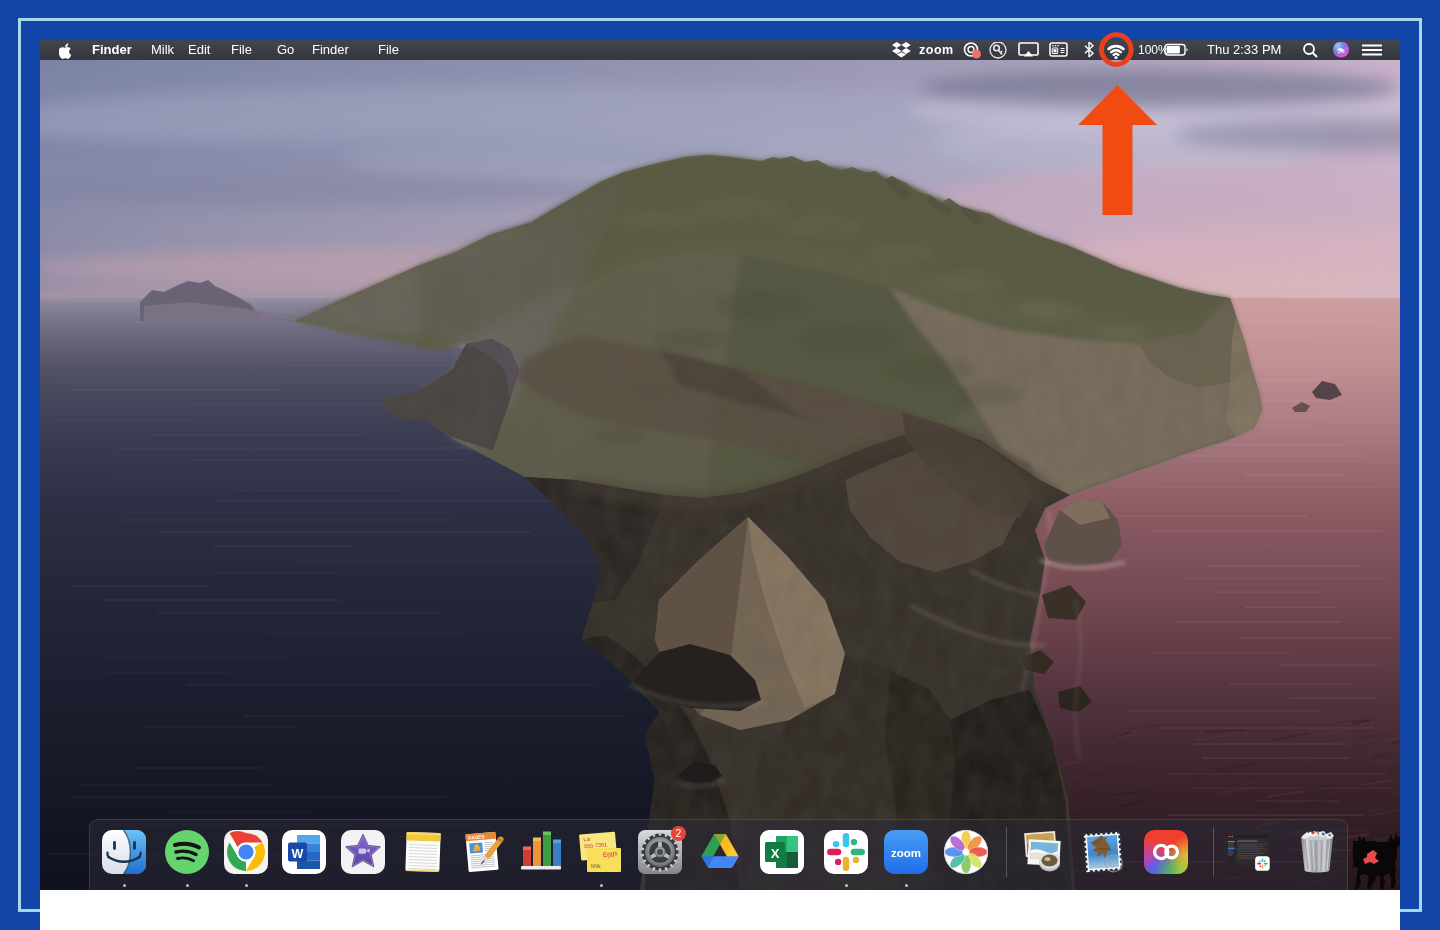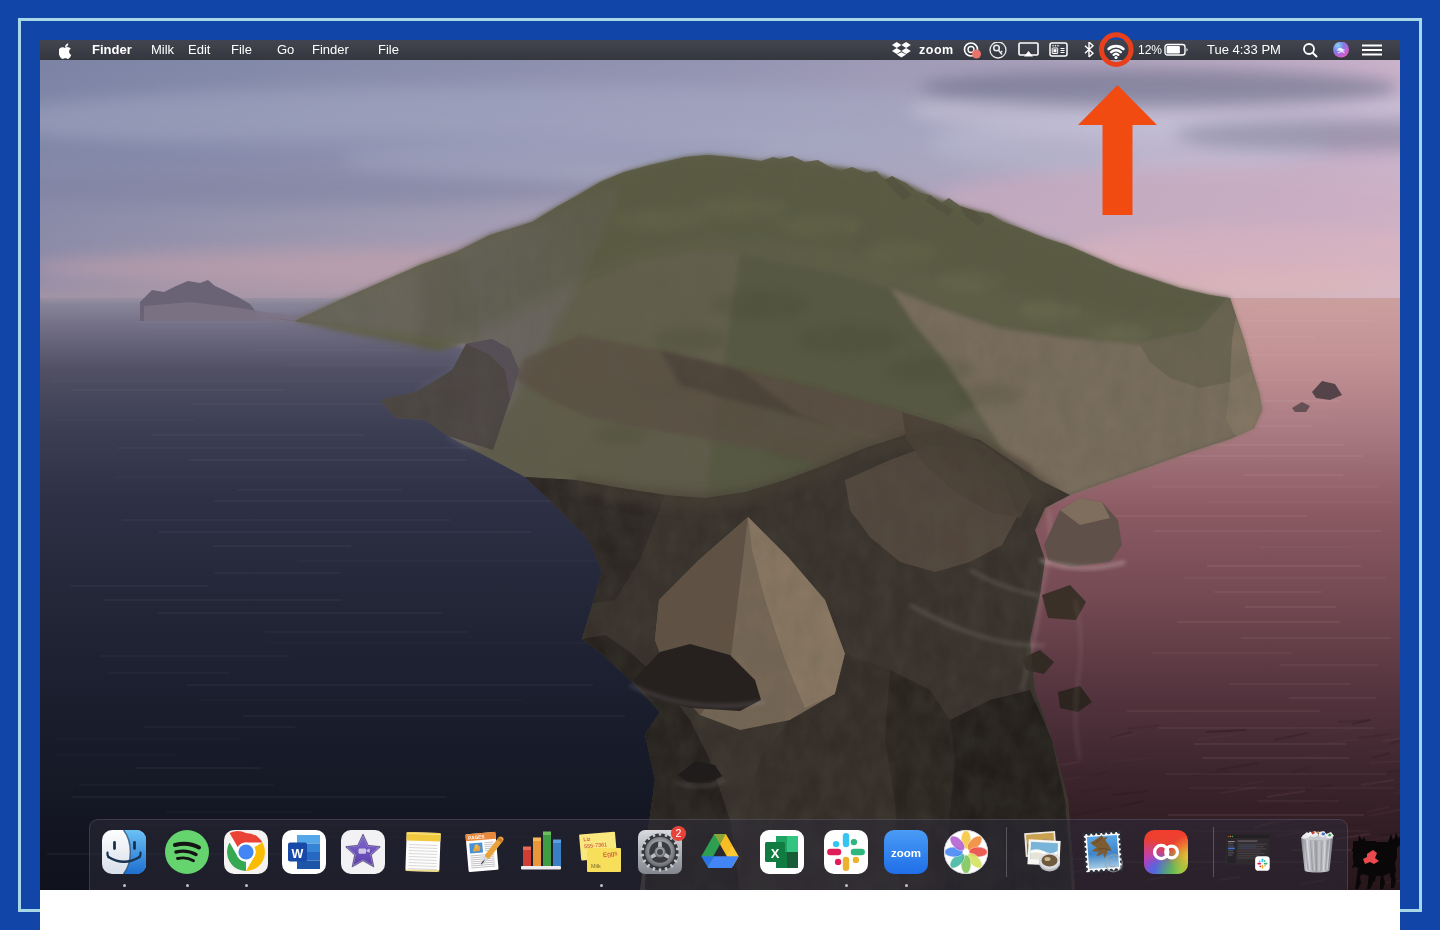--- a/index.html
+++ b/index.html
@@ -356,22 +356,22 @@
 </g>
         </svg></div>
 <div class="mi" style="left:52px;font-weight:bold">Finder</div>
 <div class="mi" style="left:111px">Milk</div>
 <div class="mi" style="left:148px">Edit</div>
 <div class="mi" style="left:191px">File</div>
 <div class="mi" style="left:237px">Go</div>
 <div class="mi" style="left:272px">Finder</div>
 <div class="mi" style="left:338px">File</div>
 <div class="mi" style="left:879px;font-size:12.5px;font-weight:bold;letter-spacing:0.5px">zoom</div>
-<div class="mi" style="left:1098px;font-size:12px">12%</div>
-<div class="mi" style="left:1167px;font-size:13px">Tue 4:33 PM</div>
+<div class="mi" style="left:1098px;font-size:12px">100%</div>
+<div class="mi" style="left:1167px;font-size:13px">Thu 2:33 PM</div>
 <svg class="mi" style="left:852px;top:2px" width="520" height="17" viewBox="0 0 520 17">
 <g fill="#fff">
 <path d="M4.7,0 L9.4,3 4.7,6 0,3 Z"></path>
           <path d="M14.1,0 L18.8,3 14.1,6 9.4,3 Z"></path>
 <path d="M4.7,6 L9.4,9 4.7,12 0,9 Z"></path>
           <path d="M14.1,6 L18.8,9 14.1,12 9.4,9 Z"></path>
 <path d="M4.7,12.6 L9.4,15.4 14.1,12.6 9.4,10.2 Z"></path>
 </g>
 <g transform="translate(72,0)">
           <circle cx="7" cy="7.5" r="6.5" fill="none" stroke="#fff" stroke-width="1.6"></circle>

